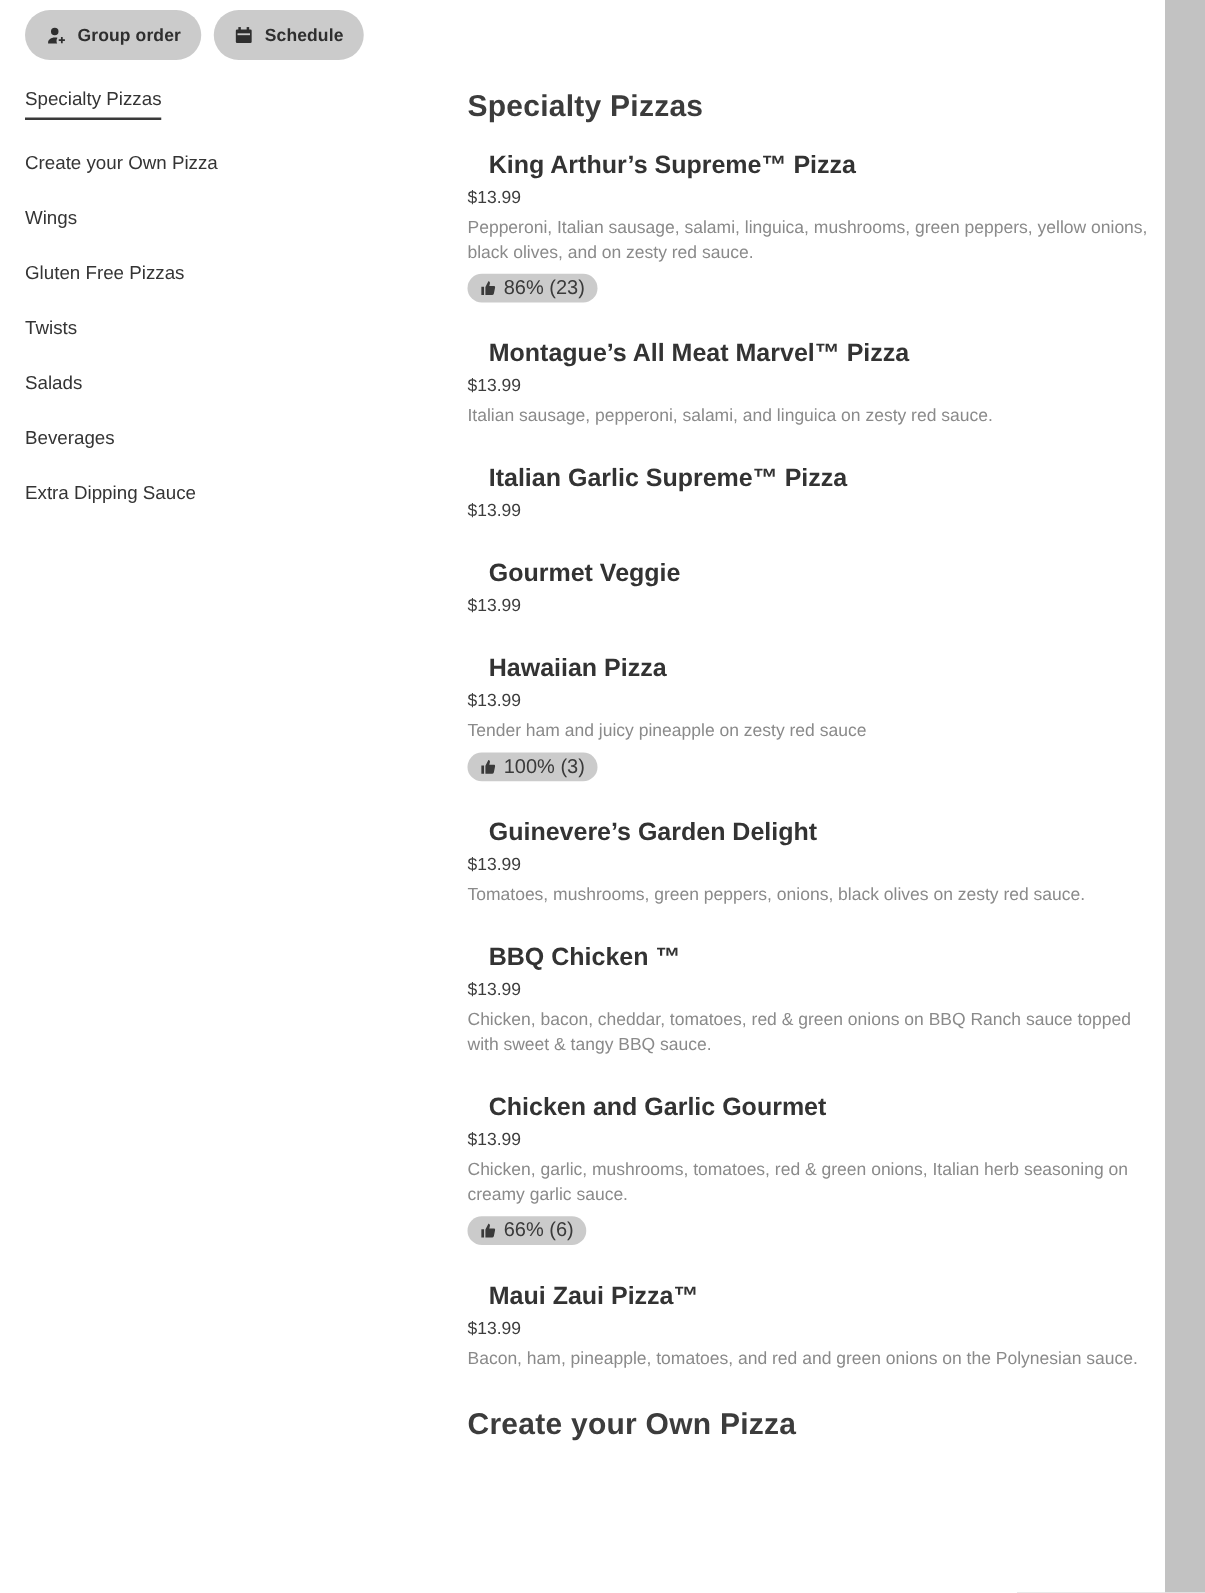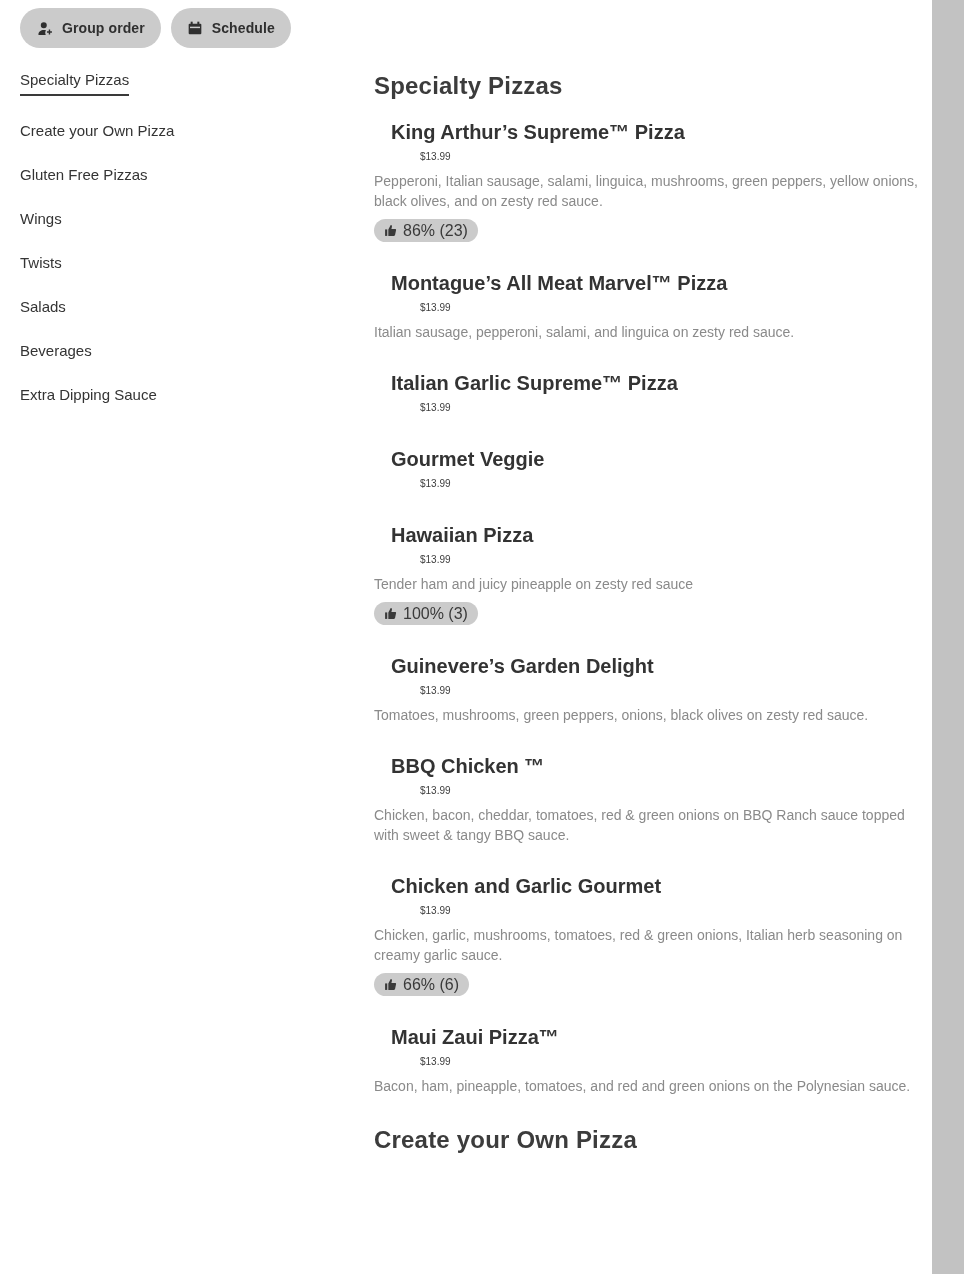--- a/index.html
+++ b/index.html
@@ -32,21 +32,21 @@
 
   .main { flex:1; min-width:0; padding-top:24px; }
   .section { }
   .section + .section { margin-top:26px; }
   .section-title {
     margin:0 0 21px; font-size:24px; line-height:28px; font-weight:700;
     color:#3c3c3c; letter-spacing:0.2px;
   }
   .menu-item { margin-bottom:30px; cursor:pointer; }
   .item-name { font-size:20px; line-height:22px; font-weight:700; color:#333333;margin-left:17px; }
-  .item-price { font-size:10px; line-height:20px; margin-top:4px; color:#3d3d3d;margin-left:46px; }
+  .item-price { font-size:14px; line-height:20px; margin-top:4px; color:#3d3d3d; }
   .item-desc {
     font-size:14px; line-height:20px; margin-top:4px; color:#8a8a8a;
     max-width:568px;
   }
   .badge {
     display:inline-flex; align-items:center; gap:6px; margin-top:8px;
     height:23px; padding:0 10px; border-radius:12px; background:#cbcbcb;
     font-size:16px; color:#3a3a3a;
   }
   .badge svg { display:block; }
@@ -82,24 +82,24 @@
 
   <div class="layout">
     <nav class="sidebar">
         <a class="side-item active">
     <span class="lbl">Specialty Pizzas</span>
   </a>
         <a class="side-item">
     <span class="lbl">Create your Own Pizza</span>
   </a>
         <a class="side-item">
+    <span class="lbl">Wings</span>
+  </a>
+        <a class="side-item">
     <span class="lbl">Gluten Free Pizzas</span>
-  </a>
-        <a class="side-item">
-    <span class="lbl">Wings</span>
   </a>
         <a class="side-item">
     <span class="lbl">Twists</span>
   </a>
         <a class="side-item">
     <span class="lbl">Salads</span>
   </a>
         <a class="side-item">
     <span class="lbl">Beverages</span>
   </a>

